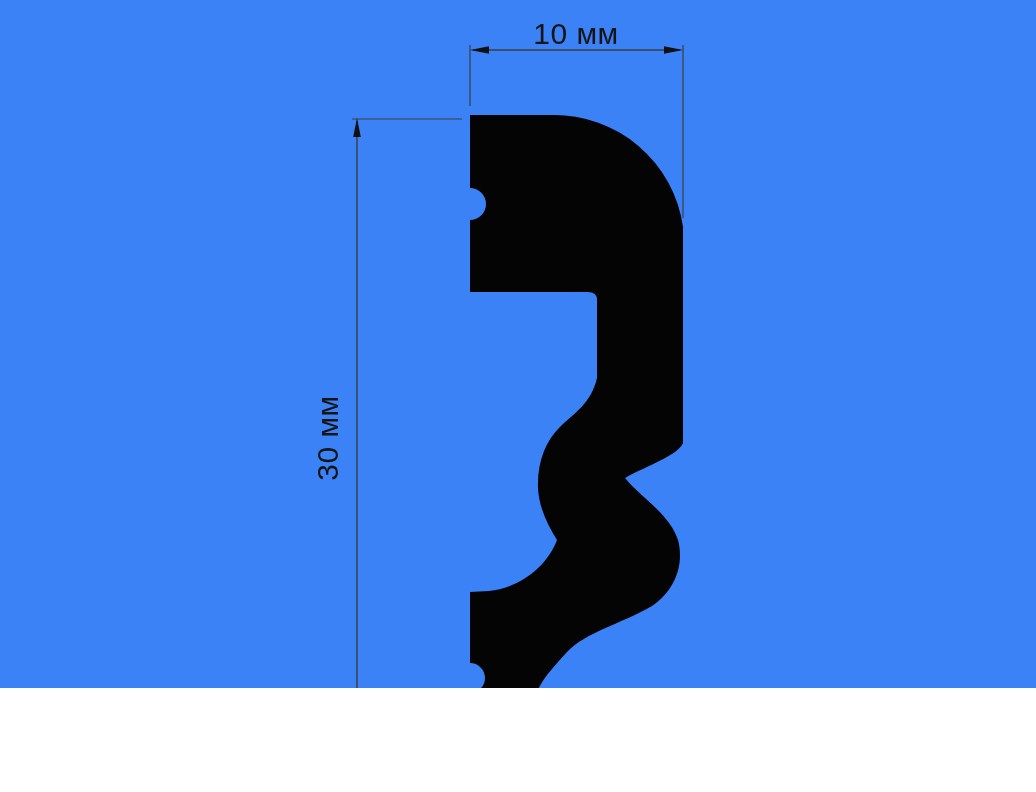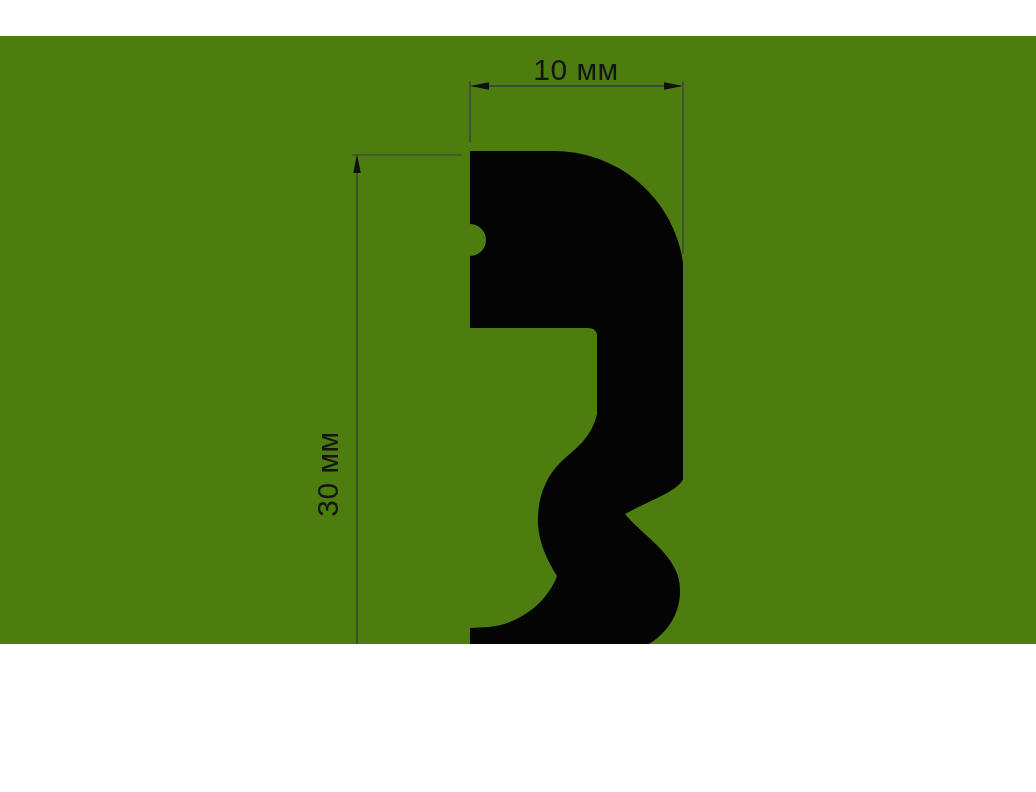--- a/index.html
+++ b/index.html
@@ -3,25 +3,24 @@
 <meta charset="utf-8">
 <style>
   html, body {
     margin: 0;
     padding: 0;
     background: #ffffff;
   }
   .canvas {
     position: relative;
     width: 1036px;
-    height: 608px;
-    background: #4d7c0f;
+    height: 688px;
+    background: #3b82f6;
     overflow: hidden;
     font-family: "Liberation Sans", sans-serif;
-    margin-top: 36px;
   }
   svg { display: block; }
   .dim-line {
     stroke: #3d3d3d;
     stroke-width: 1.4;
     fill: none;
   }
   .ext-line {
     stroke: #3d3d3d;
     stroke-width: 1.2;

